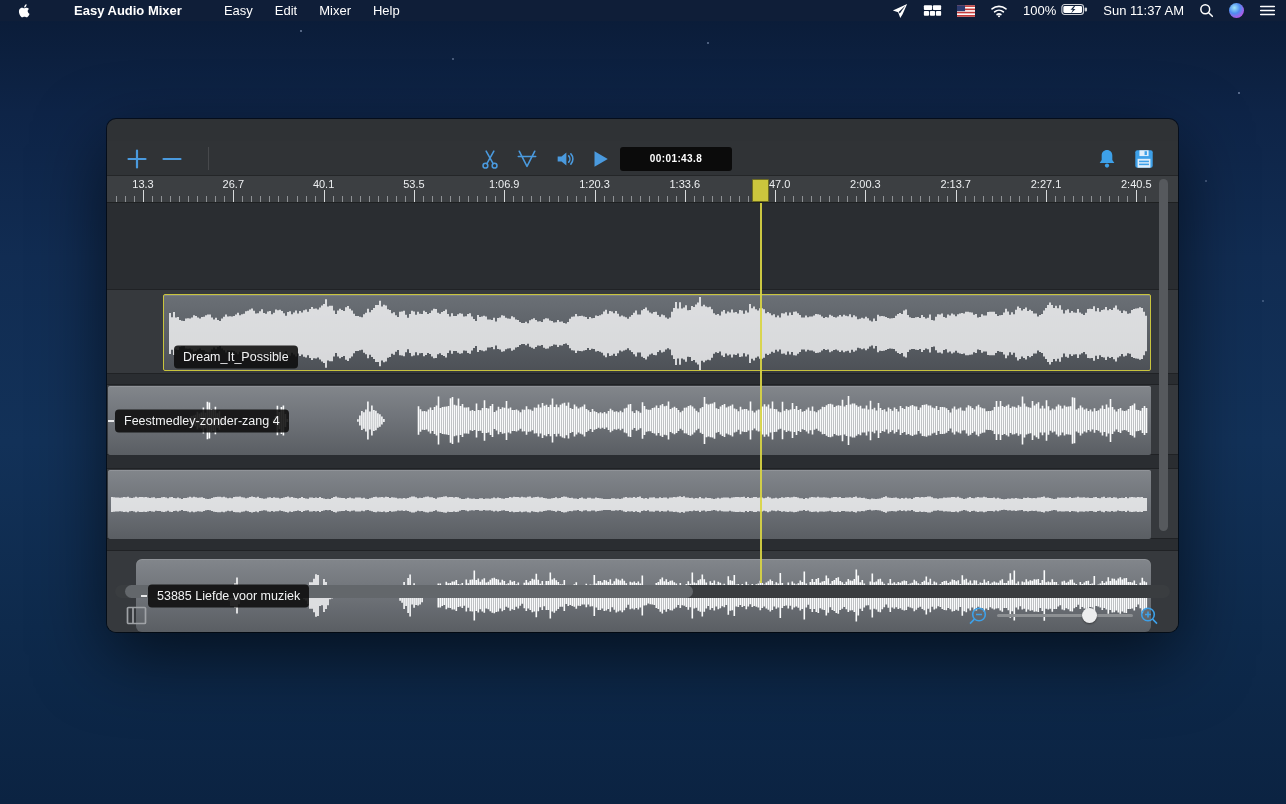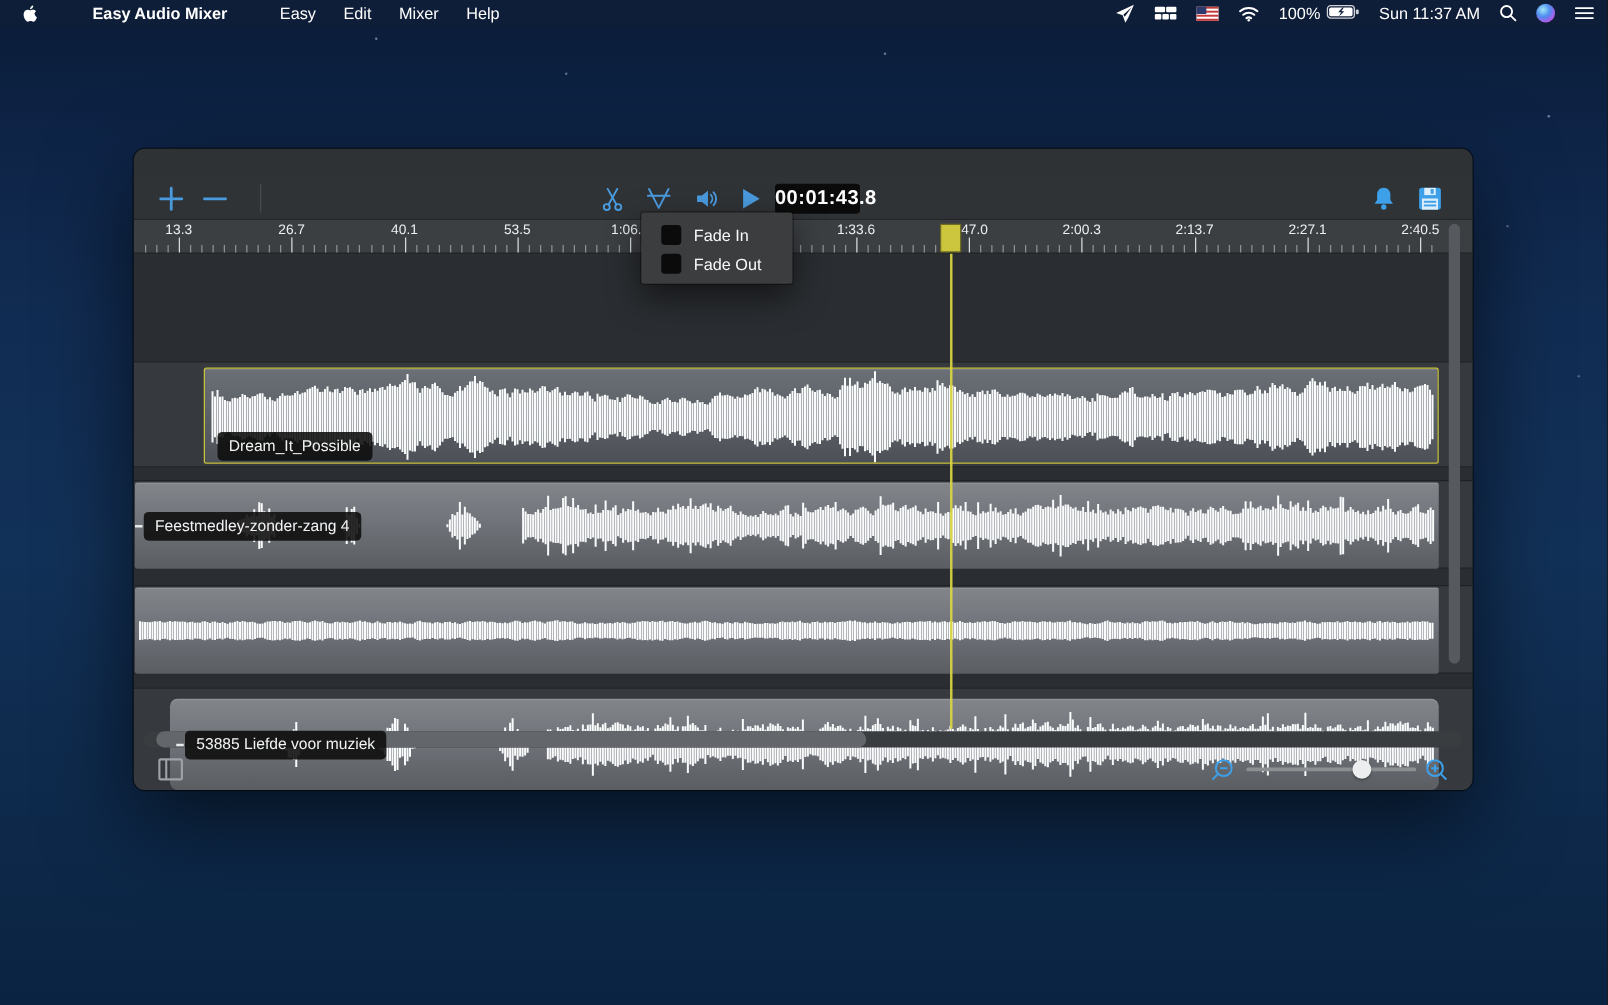--- a/index.html
+++ b/index.html
@@ -28,22 +28,22 @@
     box-shadow:0 24px 70px rgba(0,0,0,.6), 0 0 0 1px rgba(0,0,0,.55); }
   .titlebar { position:absolute; top:0; left:0; right:0; height:22px;
     background:linear-gradient(#323436,#2a2c2e); border-bottom:1px solid #1f2123; }
   .tl-dot { position:absolute; top:5px; width:12px; height:12px; border-radius:50%; background:#595b5d; }
   .win-title { text-align:center; line-height:22px; color:#b5b8bb; font-size:13px; }
 
   .toolbar { position:absolute; top:22px; left:0; right:0; height:35px;
     background:#303336; border-bottom:1px solid #242628; }
   .tb-icon { position:absolute; top:7px; width:22px; height:22px; }
   .tb-sep { position:absolute; left:101px; top:6px; width:1px; height:23px; background:#47494c; }
-  .time-display { position:absolute; left:513px; top:6px; width:68px; height:24px;
-    background:#0b0b0b; border-radius:3px; color:#fff; font-size:16px; font-weight:bold;
+  .time-display { position:absolute; left:513px; top:6px; width:112px; height:24px;
+    background:#0b0b0b; border-radius:3px; color:#fff; font-size:10px; font-weight:bold;
     text-align:center; line-height:24px; letter-spacing:.4px; }
 
   
   .ruler { position:absolute; top:57px; left:0; right:0; height:27px;
     background:#3c3f42; border-bottom:1px solid #1e2021; }
   .ruler-label { position:absolute; top:2px; transform:translateX(-50%);
     color:#edeff1; font-size:11px; white-space:nowrap; }
   .tick { position:absolute; bottom:0; width:1px; }
   .tick.minor { height:6px; background:#8e9194; }
   .tick.major { height:12px; background:#d8dadc; }
@@ -427,24 +427,14 @@
     </span>
     <div class="zoom-track"></div>
     <div class="zoom-thumb" id="zoomthumb" style="left: 975px;"></div>
     <span class="zoom-plus">
       <svg width="22" height="22" viewBox="0 0 22 22" fill="none" stroke="#3da0e8" stroke-width="1.6">
           <circle cx="10" cy="9.5" r="6.3"></circle>
           <path d="M14.6 14.1 19 18.6M7 9.5h6M10 6.5v6"></path>
         </svg>
     </span>
 
-    <div class="dropdown" id="fade-dropdown">
-        <div class="dd-item">
-          <span class="dd-check"></span>
-          <span class="dd-label">Fade In</span>
-        </div>
-        <div class="dd-item">
-          <span class="dd-check"></span>
-          <span class="dd-label">Fade Out</span>
-        </div>
-      </div>
   </div>
 </div>
 
 </body></html>

